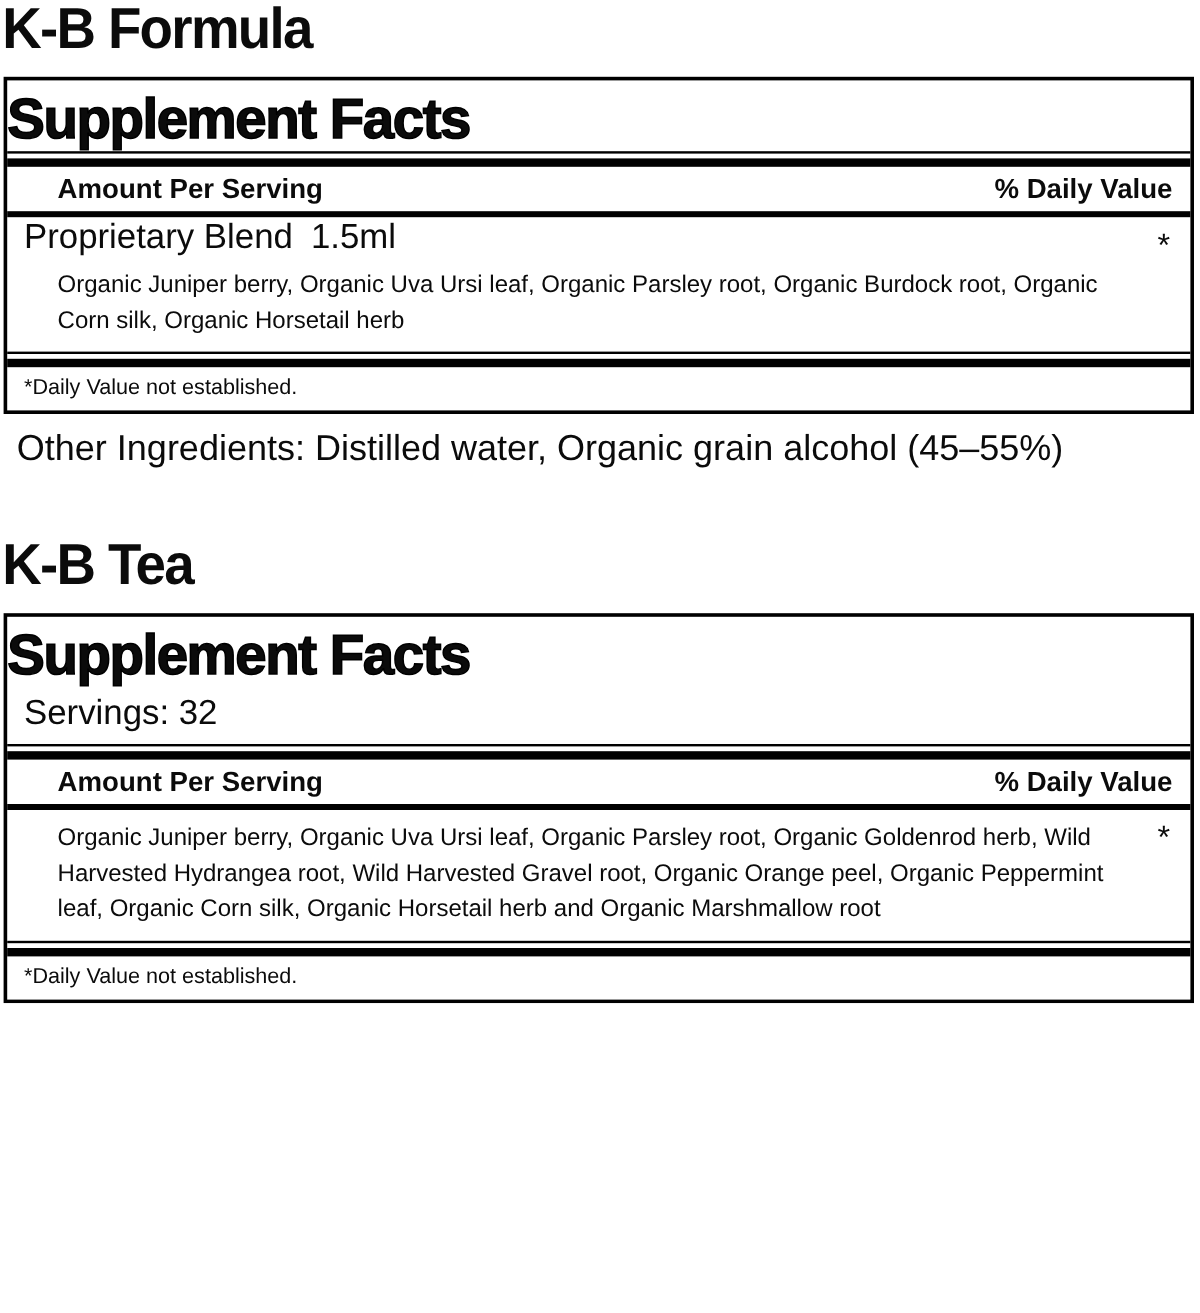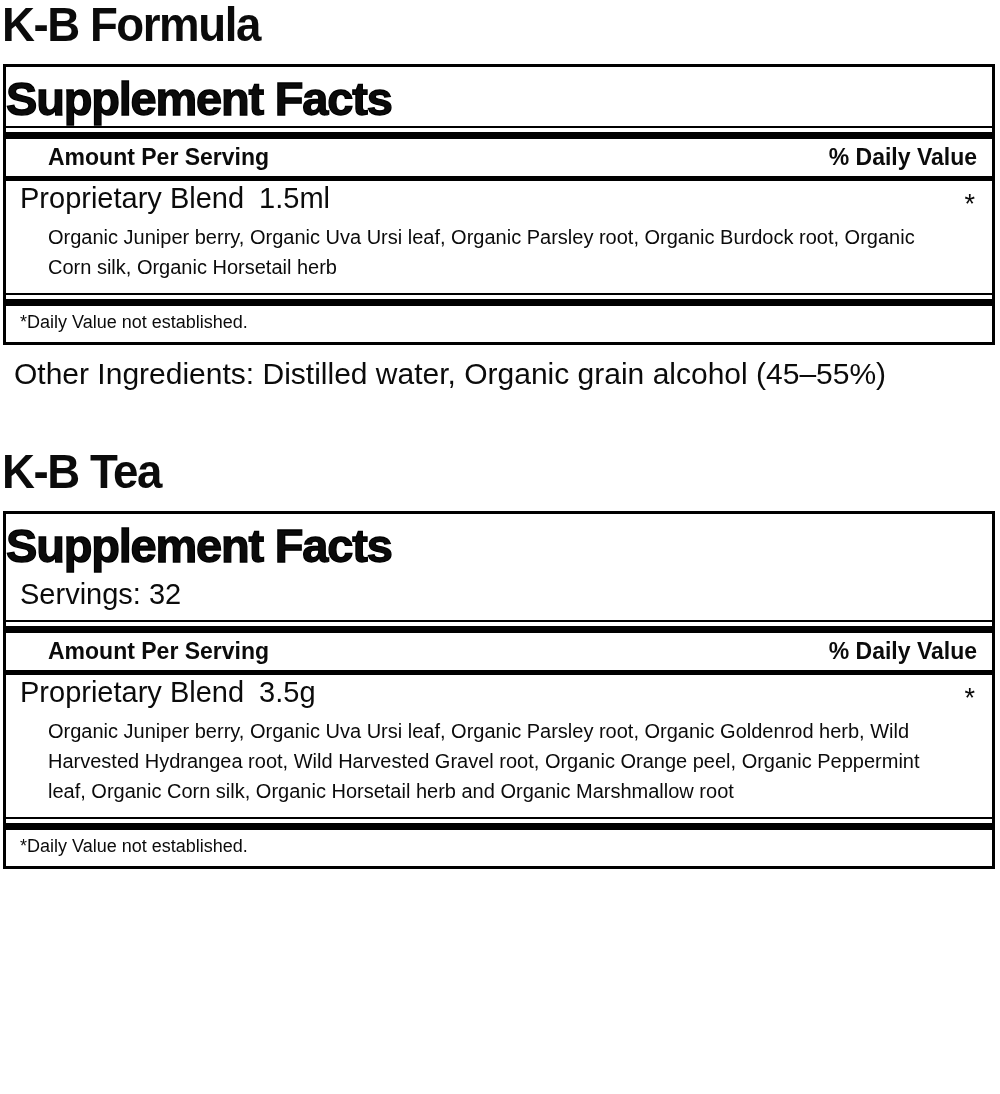--- a/index.html
+++ b/index.html
@@ -145,23 +145,20 @@
       <div class="bar-thick"></div>
 
       <div class="aps-row">
         <span>Amount Per Serving</span>
         <span>% Daily Value</span>
       </div>
 
       <div class="bar-medium"></div>
 
       <div class="blend-section">
-        <div class="blend-line">
-          <span>Proprietary Blend</span><span class="blend-amount">3.5g</span>
-        </div>
         <span class="dv-asterisk">*</span>
         <div class="ingredients">Organic Juniper berry, Organic Uva Ursi leaf, Organic Parsley root, Organic Goldenrod herb, Wild Harvested Hydrangea root, Wild Harvested Gravel root, Organic Orange peel, Organic Peppermint leaf, Organic Corn silk, Organic Horsetail herb and Organic Marshmallow root</div>
       </div>
 
       <div class="hairline"></div>
       <div class="gap4"></div>
       <div class="bar-thick"></div>
 
       <div class="footnote-row">*Daily Value not established.</div>
     </div>

